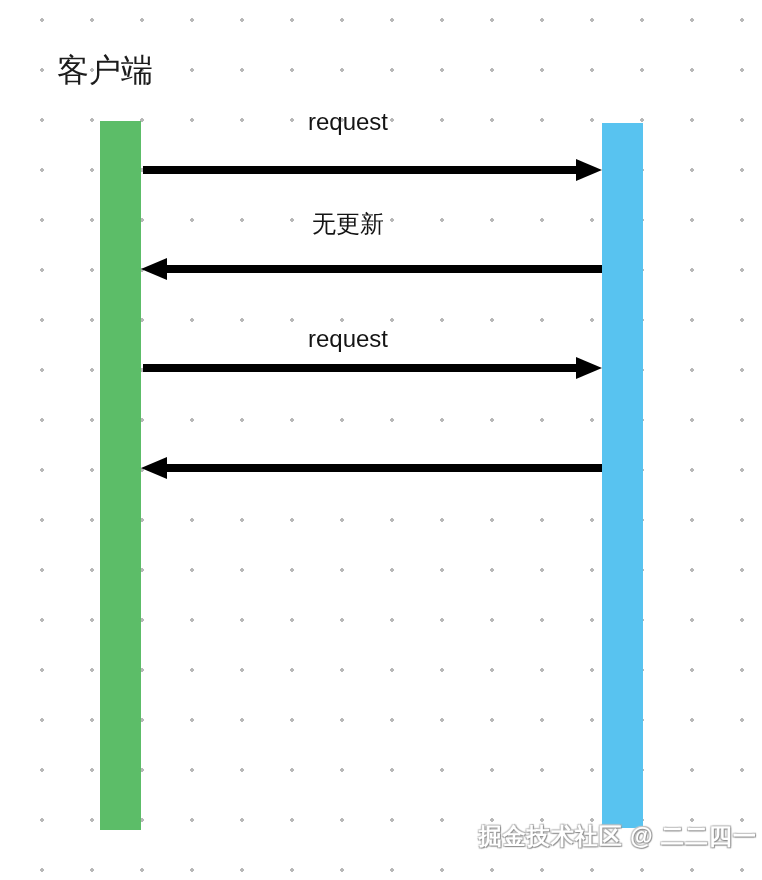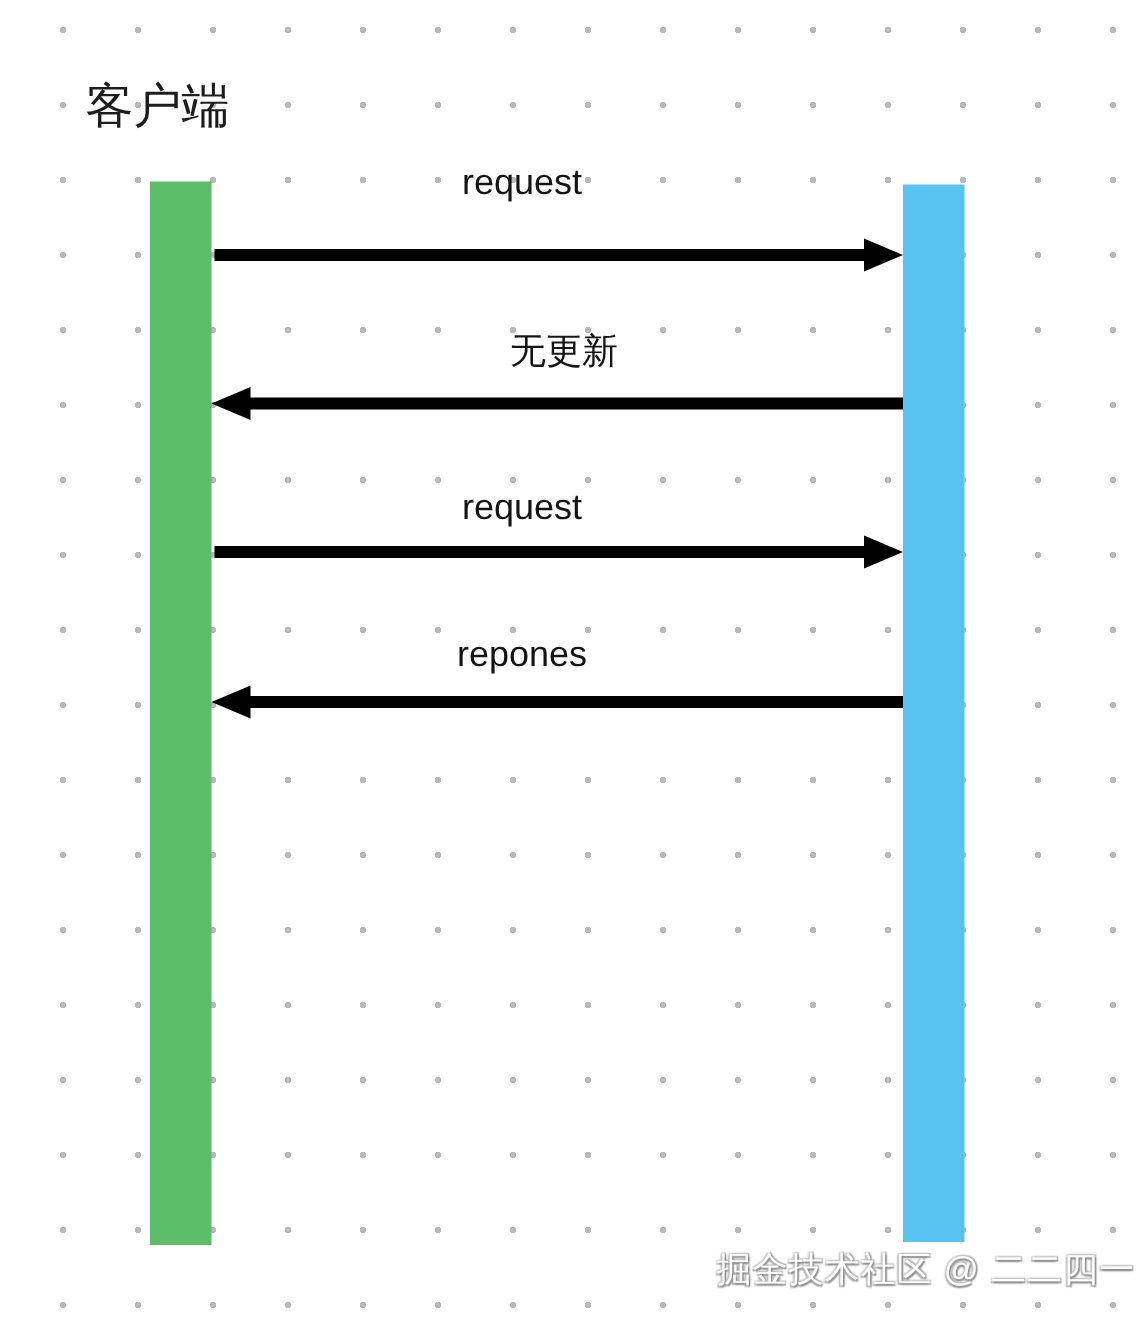--- a/index.html
+++ b/index.html
@@ -44,21 +44,21 @@
     position: absolute;
     left: 141px;
     width: 414px;
     text-align: center;
     font-size: 24px;
     line-height: 40px;
     color: #141414;
     white-space: nowrap;
   }
   .msg-label.m1 { top: 102px; }
-  .msg-label.m2 { top: 215px; padding-left: 28px; }
+  .msg-label.m2 { top: 204px; }
   .msg-label.m3 { top: 319px; }
   .msg-label.m4 { top: 417px; }
   .arrow {
     position: absolute;
     left: 141px;
     width: 461px;
     height: 22px;
   }
   .arrow.a1 { top: 159px; }
   .arrow.a2 { top: 258px; }
@@ -84,23 +84,23 @@
     right: 0;
     border-left: 26px solid #000000;
   }
   .arrow.left .head {
     left: 0;
     border-right: 26px solid #000000;
   }
   .watermark {
     position: absolute;
     right: 5px;
-    bottom: 18px;
+    bottom: 28px;
     font-size: 23px;
-    font-weight: normal;
+    font-weight: bold;
     letter-spacing: 1px;
     color: #ffffff;
     text-shadow:
       1px 1px 1px #8f8f8f,
       -1px -1px 1px #c9c9c9,
       1px -1px 1px #ababab,
       -1px 1px 1px #ababab;
     white-space: nowrap;
   }
 </style>
@@ -127,21 +127,20 @@
     <div class="line"></div>
     <div class="head"></div>
   </div>
 
   <div class="msg-label m3">request</div>
   <div class="arrow right a3">
     <div class="line"></div>
     <div class="head"></div>
   </div>
 
-  <div class="msg-label m4">repones</div>
   <div class="arrow left a4">
     <div class="line"></div>
     <div class="head"></div>
   </div>
 
   <div class="watermark">掘金技术社区 @ 二二四一</div>
 
 </div>
 
 </body></html>

